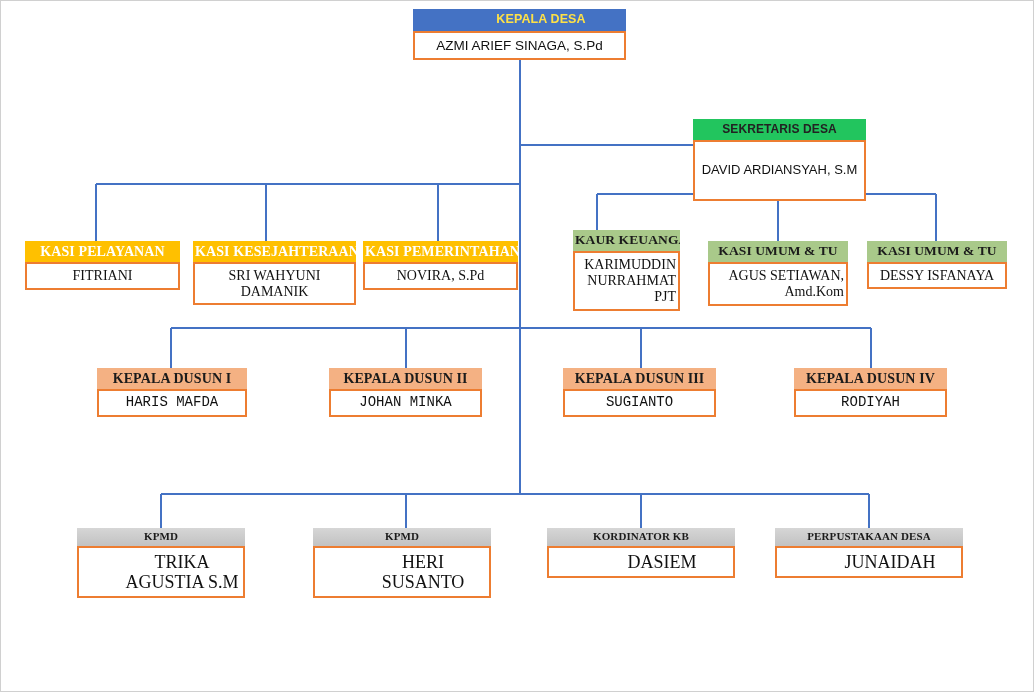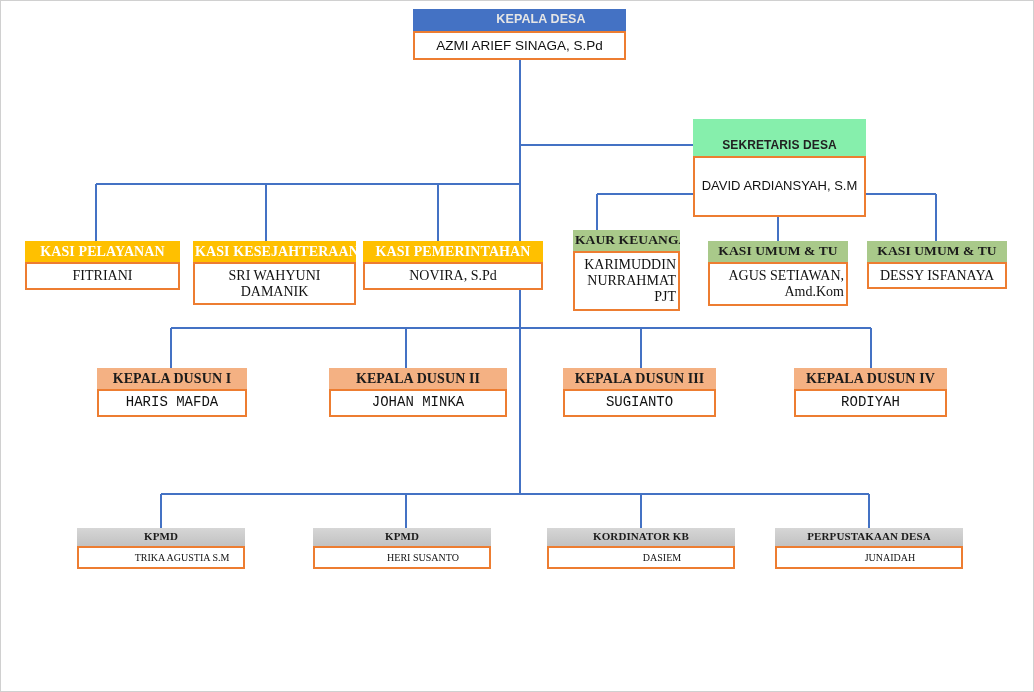--- a/index.html
+++ b/index.html
@@ -35,38 +35,38 @@
     width:100%;
     background:#ffffff;
     border:2px solid #ED7D31;
     text-align:center;
     color:#111;
     line-height:1.12;
     padding:4px 2px 4px;
   }
 
   
-  .v-blue  .title{background:#4472C4;color:#e5e5e5;font-family:"Liberation Sans",sans-serif;font-size:12.5px;padding-top:4px;padding-bottom:4px;padding-left:45px;}
+  .v-blue  .title{background:#4472C4;color:#fde047;font-family:"Liberation Sans",sans-serif;font-size:12.5px;padding-top:4px;padding-bottom:4px;padding-left:45px;}
   .v-blue  .name {font-family:"Liberation Sans",sans-serif;font-size:13.5px;padding:5px 2px;}
 
-  .v-lblue .title{background:#86efac;color:#222222;font-family:"Liberation Sans",sans-serif;font-size:12px;padding-top:20px;padding-bottom:4px;}
+  .v-lblue .title{background:#22c55e;color:#222222;font-family:"Liberation Sans",sans-serif;font-size:12px;padding-top:4px;padding-bottom:4px;}
   .v-lblue .name {font-family:"Liberation Sans",sans-serif;font-size:13px;padding:21px 2px;}
 
   .v-amber .title{background:#FFC000;color:#ffffff;font-size:14px;}
   .v-amber .name {font-size:14px;}
 
   .v-green .title{background:#A9C98A;color:#1b1b1b;font-size:13.5px;}
   .v-green .name {font-size:14px;}
 
   .v-salmon .title{background:#F4B183;color:#1b1b1b;font-size:14px;}
   .v-salmon .name {font-size:14px;font-family:Liberation Mono, monospace;}
 
   .v-gray  .title{background:#C9C9C9;color:#1b1b1b;font-size:11px;
                   background-image:linear-gradient(#d6d6d6,#c2c2c2);}
-  .v-gray  .name {font-size:10px;padding-left:44px;}
+  .v-gray  .name {font-size:18px;padding-left:44px;}
 
   .two-line .name{line-height:1.15;text-align:right;}
 </style>
 </head>
 <body>
 
 <div id="page">
 
   <svg id="wires" viewBox="0 0 1034 692" xmlns="http://www.w3.org/2000/svg">
     <g stroke="#4472C4" stroke-width="2.4" fill="none" shape-rendering="crispEdges">
@@ -113,21 +113,21 @@
   <div class="node v-amber" style="left:24px;top:240px;width:155px;">
     <div class="title">KASI PELAYANAN</div>
     <div class="name">FITRIANI</div>
   </div>
 
   <div class="node v-amber" style="left:192px;top:240px;width:163px;">
     <div class="title">KASI KESEJAHTERAAN</div>
     <div class="name">SRI WAHYUNI DAMANIK</div>
   </div>
 
-  <div class="node v-amber" style="left:362px;top:240px;width:180px;">
+  <div class="node v-amber" style="left:362px;top:240px;width:155px;">
     <div class="title">KASI PEMERINTAHAN</div>
     <div class="name">NOVIRA, S.Pd</div>
   </div>
 
   <div class="node v-green two-line" style="left:524px;top:229px;width:155px;padding-left:48px;">
     <div class="title">KAUR KEUANGAN</div>
     <div class="name">KARIMUDDIN NURRAHMAT PJT</div>
   </div>
 
   <div class="node v-green two-line" style="left:707px;top:240px;width:140px;">
@@ -138,21 +138,21 @@
   <div class="node v-green" style="left:866px;top:240px;width:140px;">
     <div class="title">KASI UMUM &amp; TU</div>
     <div class="name">DESSY ISFANAYA</div>
   </div>
 
   <div class="node v-salmon" style="left:96px;top:367px;width:150px;">
     <div class="title">KEPALA DUSUN I</div>
     <div class="name">HARIS MAFDA</div>
   </div>
 
-  <div class="node v-salmon" style="left:328px;top:367px;width:178px;">
+  <div class="node v-salmon" style="left:328px;top:367px;width:153px;">
     <div class="title">KEPALA DUSUN II</div>
     <div class="name">JOHAN MINKA</div>
   </div>
 
   <div class="node v-salmon" style="left:562px;top:367px;width:153px;">
     <div class="title">KEPALA DUSUN III</div>
     <div class="name">SUGIANTO</div>
   </div>
 
   <div class="node v-salmon" style="left:793px;top:367px;width:153px;">

